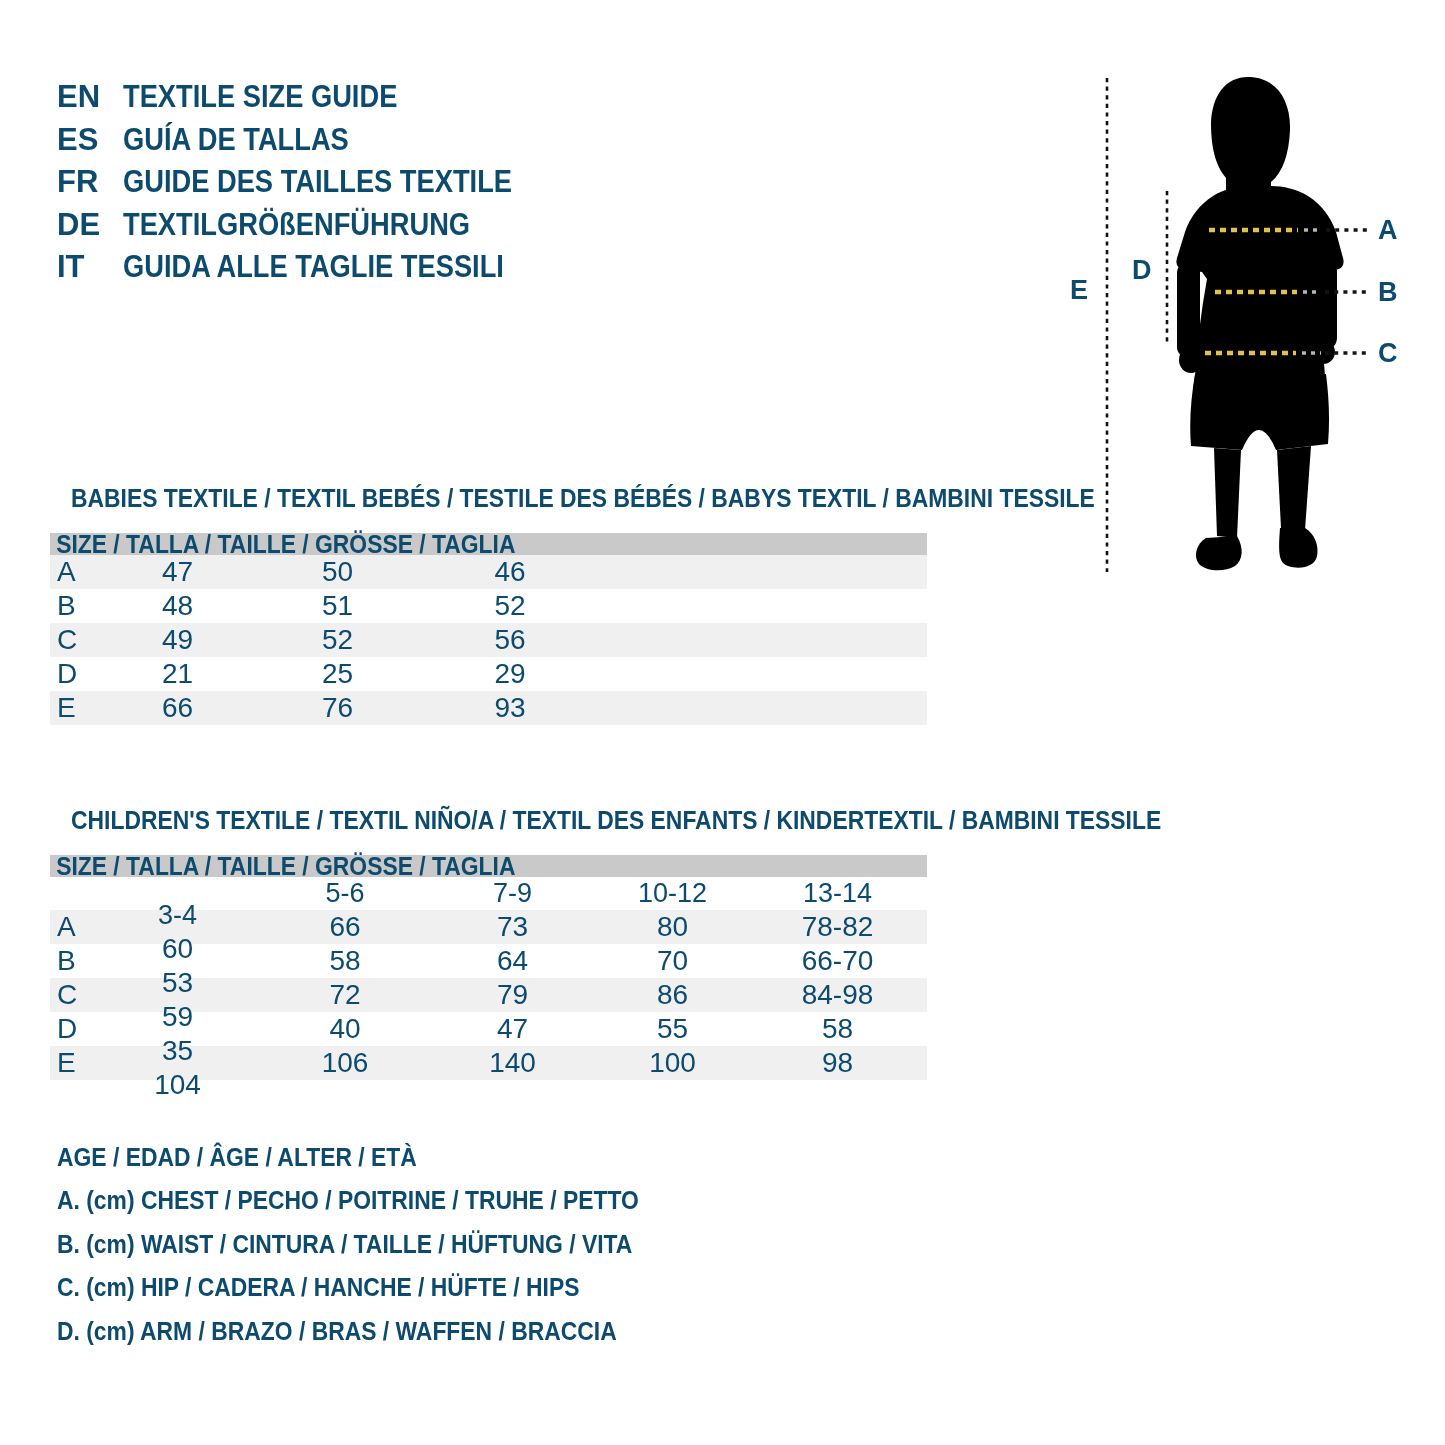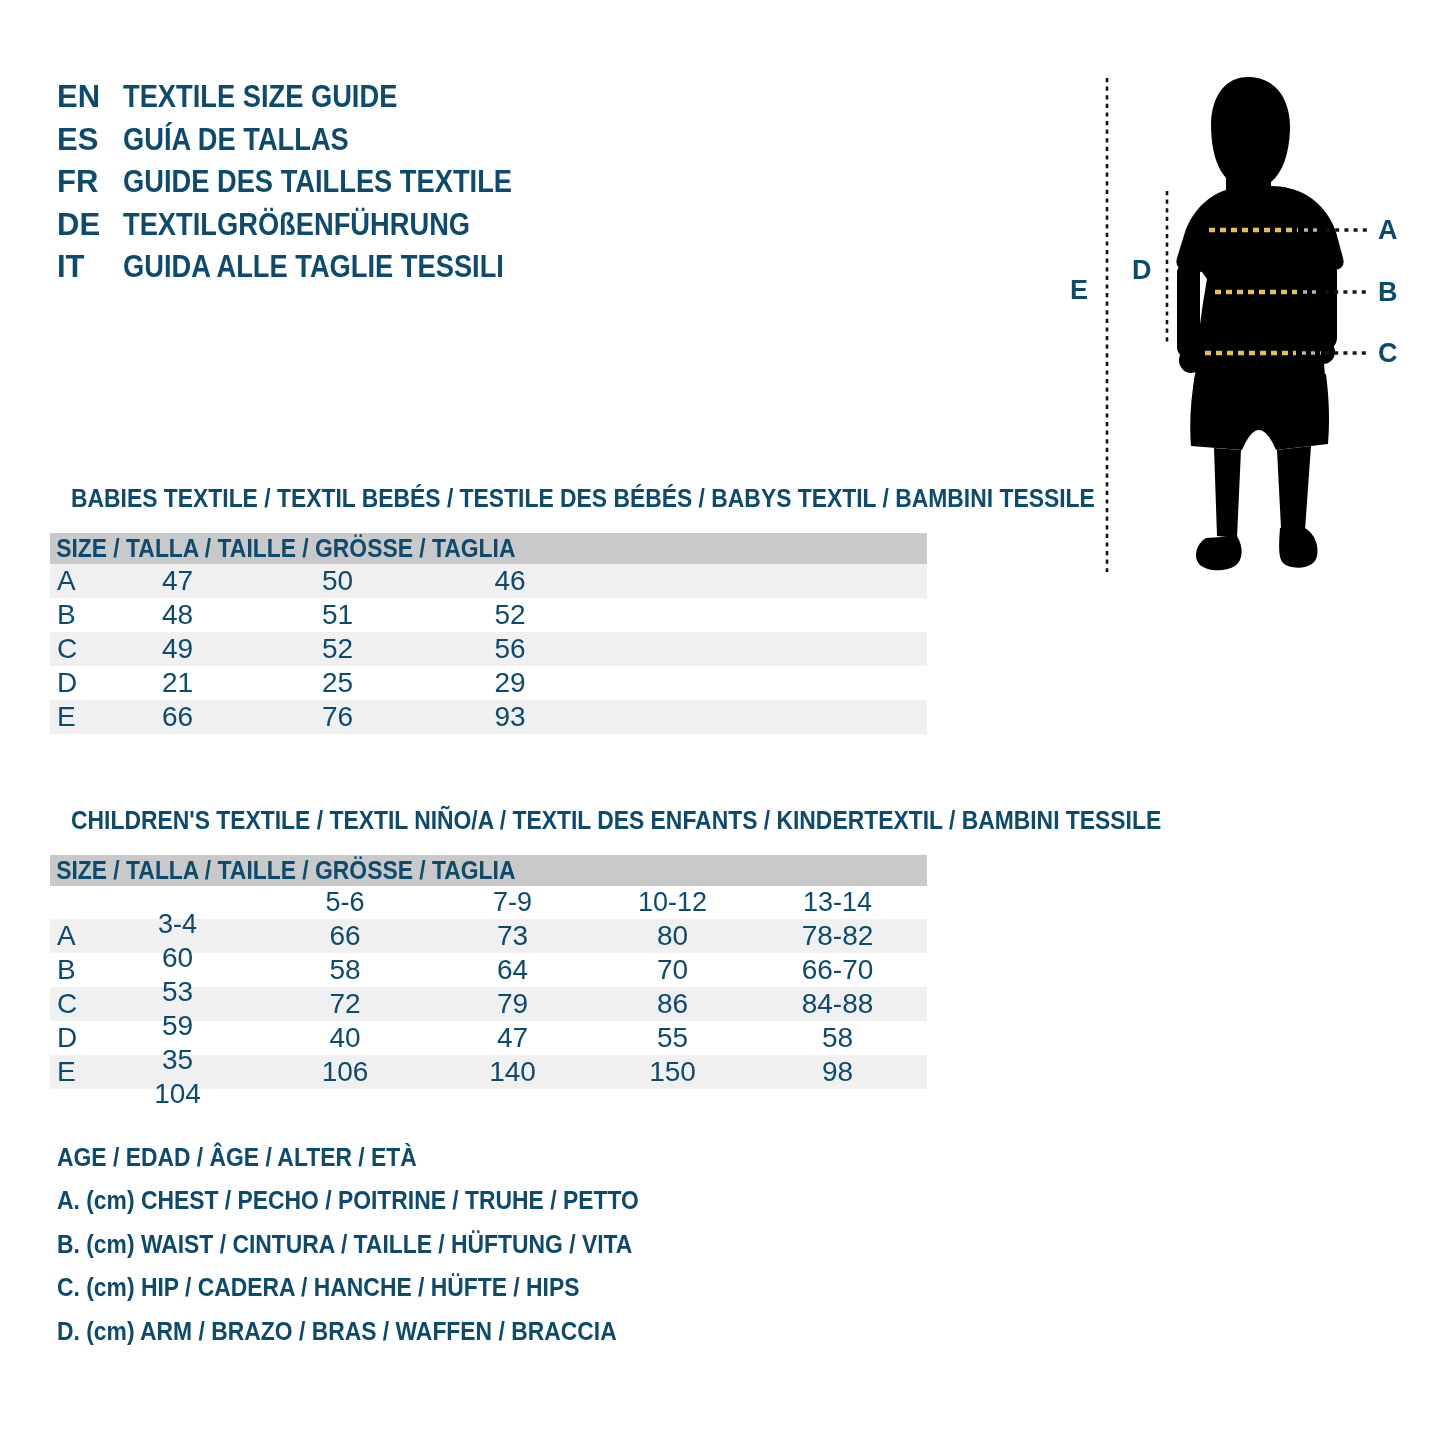--- a/index.html
+++ b/index.html
@@ -30,21 +30,21 @@
 
   
   .sec-title{position:absolute;left:71px;font-size:26px;font-weight:700;}
   .babies-title{top:483px;}
   .children-title{top:805px;text-align:right;}
 
   
   .table{position:absolute;left:50px;width:877px;}
   .babies-table{top:533px;}
   .children-table{top:855px;}
-  .size-bar{height:31px;background:#c9c9c9;display:flex;align-items:center;font-size:26px;font-weight:700;}
+  .size-bar{height:22px;background:#c9c9c9;display:flex;align-items:center;font-size:26px;font-weight:700;}
   .size-bar .txt{padding-left:7px;}
   .thead{display:flex;height:33px;align-items:center;font-size:27px;}
   .trow{display:flex;height:34px;align-items:center;font-size:28px;}
   .stripe{background:#f0f0f0;}
   .cell{text-align:center;flex:none;}
   .lbl{width:60px;text-align:left;padding-left:7px;box-sizing:border-box;}
   .fill{flex:1;}
   .bt .v1{width:135px;} .bt .v2{width:185px;} .bt .v3{width:160px;}
   .ct .v1{width:135px;margin-top:44px;} .ct .v2{width:200px;} .ct .v3{width:135px;} .ct .v4{width:185px;} .ct .v5{width:145px;}
 
@@ -199,38 +199,38 @@
       <div class="cell v4">70</div>
       <div class="cell v5">66-70</div>
       <div class="cell fill"></div>
     </div>
     <div class="trow stripe">
       <div class="cell lbl">C</div>
       <div class="cell v1">59</div>
       <div class="cell v2">72</div>
       <div class="cell v3">79</div>
       <div class="cell v4">86</div>
-      <div class="cell v5">84-88</div>
+      <div class="cell v5">84-98</div>
       <div class="cell fill"></div>
     </div>
     <div class="trow">
       <div class="cell lbl">D</div>
       <div class="cell v1">35</div>
       <div class="cell v2">40</div>
       <div class="cell v3">47</div>
       <div class="cell v4">55</div>
       <div class="cell v5">58</div>
       <div class="cell fill"></div>
     </div>
     <div class="trow stripe">
       <div class="cell lbl">E</div>
       <div class="cell v1">104</div>
       <div class="cell v2">106</div>
       <div class="cell v3">140</div>
-      <div class="cell v4">150</div>
+      <div class="cell v4">100</div>
       <div class="cell v5">98</div>
       <div class="cell fill"></div>
     </div>
   </div>
 
   <div class="legend">
     <div><span class="condensed">AGE / EDAD / ÂGE / ALTER / ETÀ</span></div>
     <div><span class="condensed">A. (cm) CHEST / PECHO / POITRINE / TRUHE / PETTO</span></div>
     <div><span class="condensed">B. (cm) WAIST / CINTURA / TAILLE / HÜFTUNG / VITA</span></div>
     <div><span class="condensed">C. (cm) HIP / CADERA / HANCHE / HÜFTE / HIPS</span></div>

